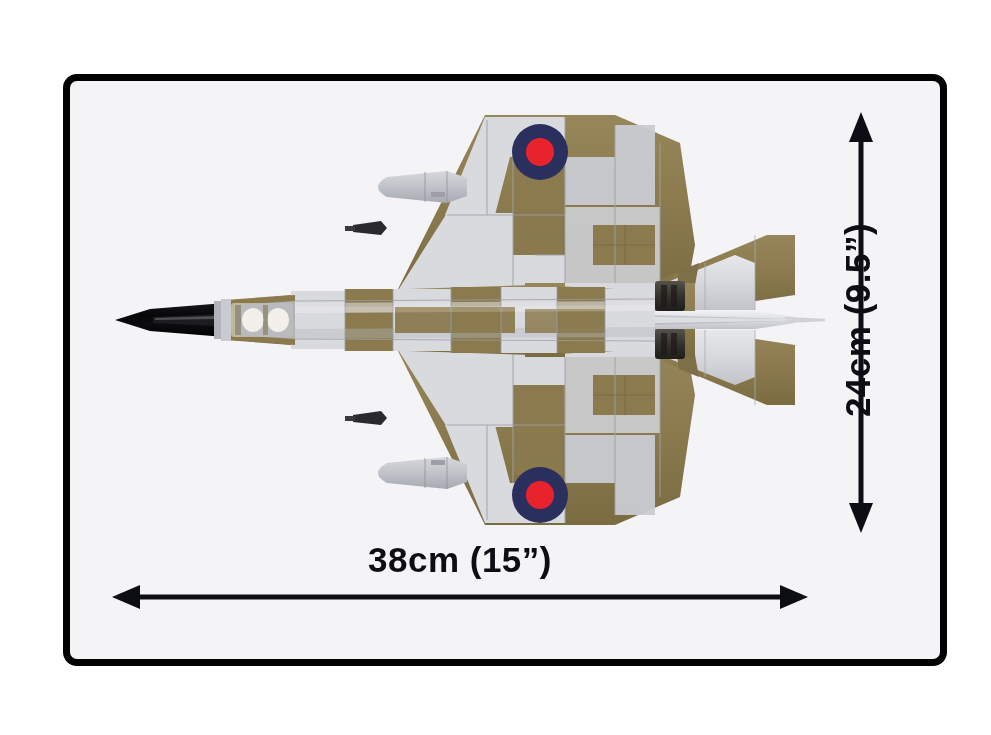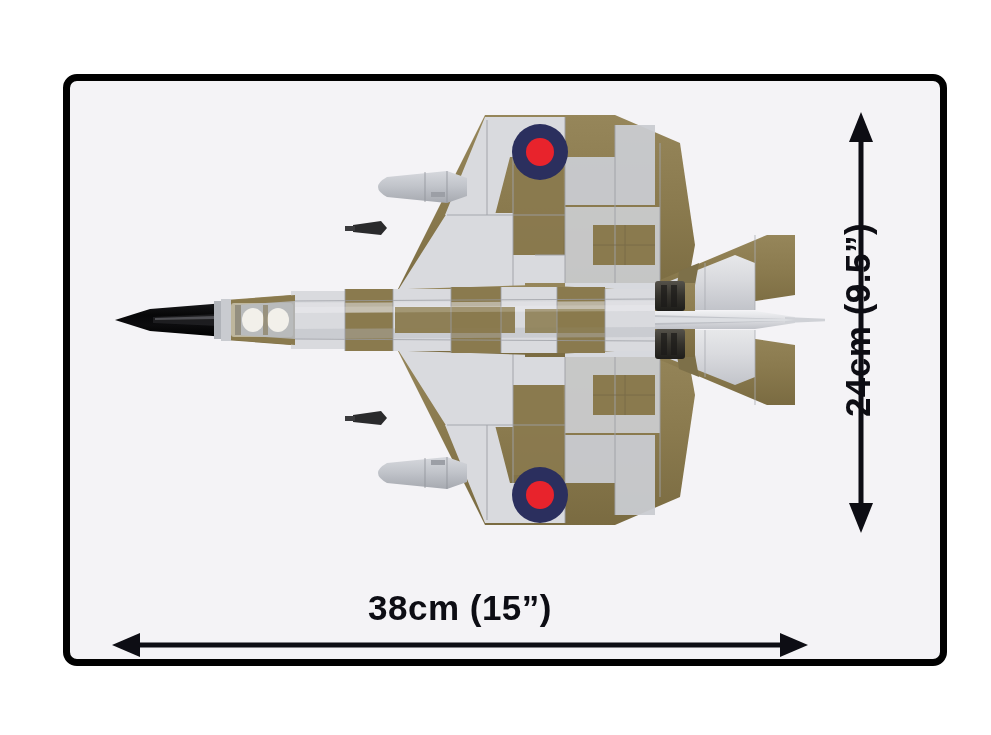--- a/index.html
+++ b/index.html
@@ -33,21 +33,20 @@
     border-radius: 14px;
     background: #f4f3f6;
   }
   
   #dim-width-group {
     position: absolute;
     left: 110px;
     top: 540px;
     width: 700px;
     height: 70px;
-    margin-top: 48px;
   }
   #dim-width-label {
     position: absolute;
     left: 0;
     top: 0;
     width: 700px;
     text-align: center;
     font-size: 35px;
     font-weight: bold;
     color: #0d0d14;

